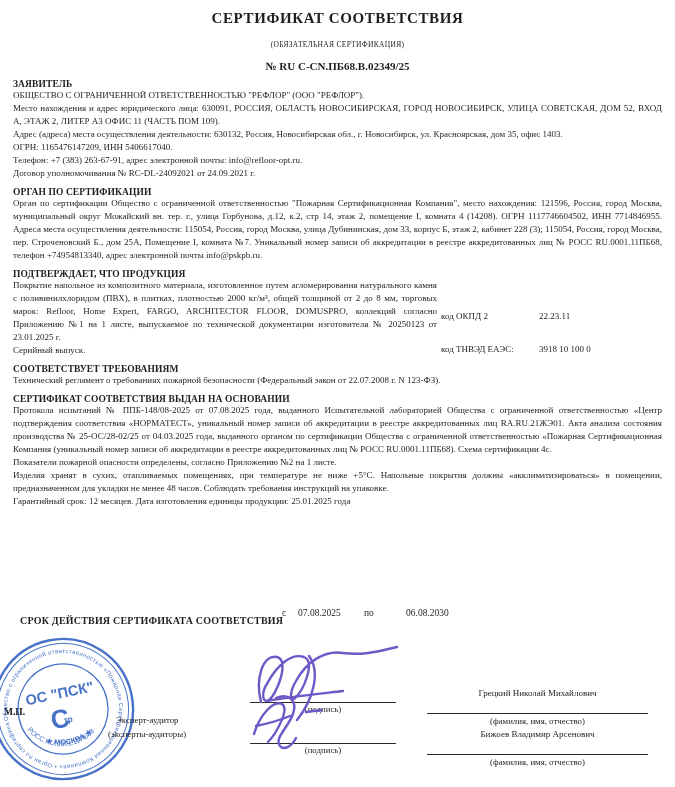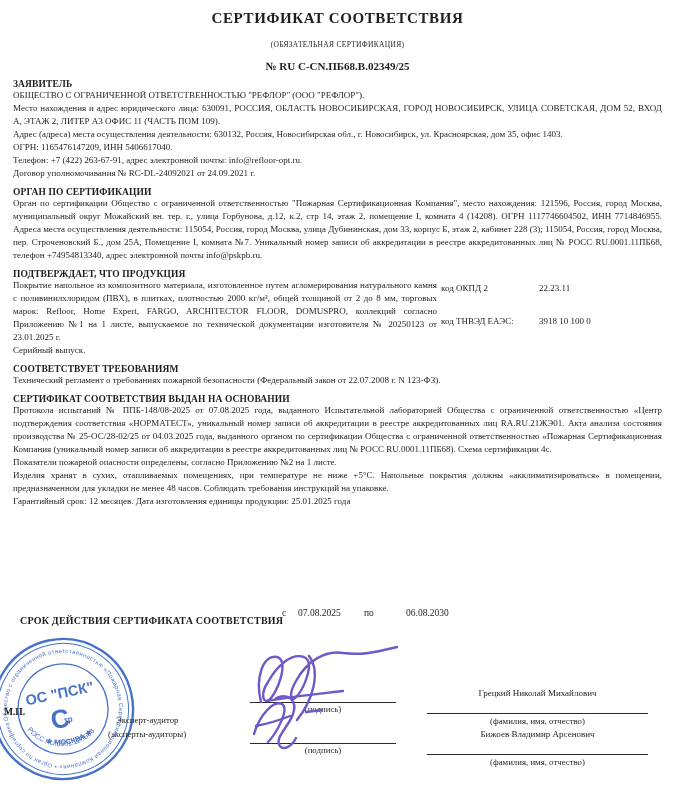--- a/index.html
+++ b/index.html
@@ -11,21 +11,21 @@
   .title{font-size:15px;font-weight:bold;text-align:center;letter-spacing:.6px;margin-top:2px;}
   .subtitle{font-size:7.5px;text-align:center;margin-top:13px;letter-spacing:.3px;}
   .cert-number{font-size:11px;font-weight:bold;text-align:center;margin-top:11px;}
   section{display:block;}
   .sec-h{font-size:9.5px;font-weight:bold;margin-top:7px;letter-spacing:.1px;}
   .bodyline{font-size:9px;line-height:13px;}
   .para{font-size:9px;line-height:13px;text-align:justify;}
   .prod-flex{display:flex;gap:4px;}
   .prod-left{width:424px;flex:0 0 auto;}
   .prod-codes{flex:1;padding-top:3px;}
-  .code-row{display:flex;font-size:9px;line-height:12px;}
+  .code-row{display:flex;font-size:9px;line-height:12px;margin-top:28px;}
   .code-row .c-label{width:98px;flex:0 0 auto;}
   .code-row.second{margin-top:21px;}
   .validity{position:absolute;left:20px;top:607px;width:642px;height:16px;font-size:9.5px;}
   .validity .v-h{position:absolute;left:0;top:8px;font-weight:bold;font-size:10px;letter-spacing:.2px;}
   .validity .v-c{position:absolute;left:262px;top:1px;}
   .validity .v-d1{position:absolute;left:278px;top:1px;}
   .validity .v-po{position:absolute;left:344px;top:1px;}
   .validity .v-d2{position:absolute;left:386px;top:1px;}
   .signing{position:absolute;left:0;top:630px;width:675px;height:157px;}
   .mp{position:absolute;left:4px;top:77px;font-size:9.5px;font-weight:bold;color:#111;}
@@ -55,21 +55,21 @@
   <div class="title">СЕРТИФИКАТ СООТВЕТСТВИЯ</div>
   <div class="subtitle">(ОБЯЗАТЕЛЬНАЯ СЕРТИФИКАЦИЯ)</div>
   <div class="cert-number">№ RU С-CN.ПБ68.В.02349/25</div>
 
   <section>
     <div class="sec-h">ЗАЯВИТЕЛЬ</div>
     <div class="bodyline">ОБЩЕСТВО С ОГРАНИЧЕННОЙ ОТВЕТСТВЕННОСТЬЮ "РЕФЛОР" (ООО "РЕФЛОР").</div>
     <div class="para">Место нахождения и адрес юридического лица: 630091, РОССИЯ, ОБЛАСТЬ НОВОСИБИРСКАЯ, ГОРОД НОВОСИБИРСК, УЛИЦА СОВЕТСКАЯ, ДОМ 52, ВХОД А, ЭТАЖ 2, ЛИТЕР А3 ОФИС 11 (ЧАСТЬ ПОМ 109).</div>
     <div class="bodyline">Адрес (адреса) места осуществления деятельности: 630132, Россия, Новосибирская обл., г. Новосибирск, ул. Красноярская, дом 35, офис 1403.</div>
     <div class="bodyline">ОГРН: 1165476147209, ИНН 5406617040.</div>
-    <div class="bodyline">Телефон: +7 (422) 263-67-91, адрес электронной почты: info@refloor-opt.ru.</div>
+    <div class="bodyline">Телефон: +7 (383) 263-67-91, адрес электронной почты: info@refloor-opt.ru.</div>
     <div class="bodyline">Договор уполномочивания № RC-DL-24092021 от 24.09.2021 г.</div>
   </section>
 
   <section>
     <div class="sec-h">ОРГАН ПО СЕРТИФИКАЦИИ</div>
     <div class="para">Орган по сертификации Общество с ограниченной ответственностью "Пожарная Сертификационная Компания", место нахождения: 121596, Россия, город Москва, муниципальный округ Можайский вн. тер. г., улица Горбунова, д.12, к.2, стр 14, этаж 2, помещение I, комната 4 (14208). ОГРН 1117746604502, ИНН 7714846955. Адреса места осуществления деятельности: 115054, Россия, город Москва, улица Дубининская, дом 33, корпус Б, этаж 2, кабинет 228 (3); 115054, Россия, город Москва, пер. Строченовский Б., дом 25А, Помещение I, комната №7. Уникальный номер записи об аккредитации в реестре аккредитованных лиц № РОСС RU.0001.11ПБ68, телефон +74954813340, адрес электронной почты info@pskpb.ru.</div>
   </section>
 
   <section>
     <div class="sec-h">ПОДТВЕРЖДАЕТ, ЧТО ПРОДУКЦИЯ</div>

